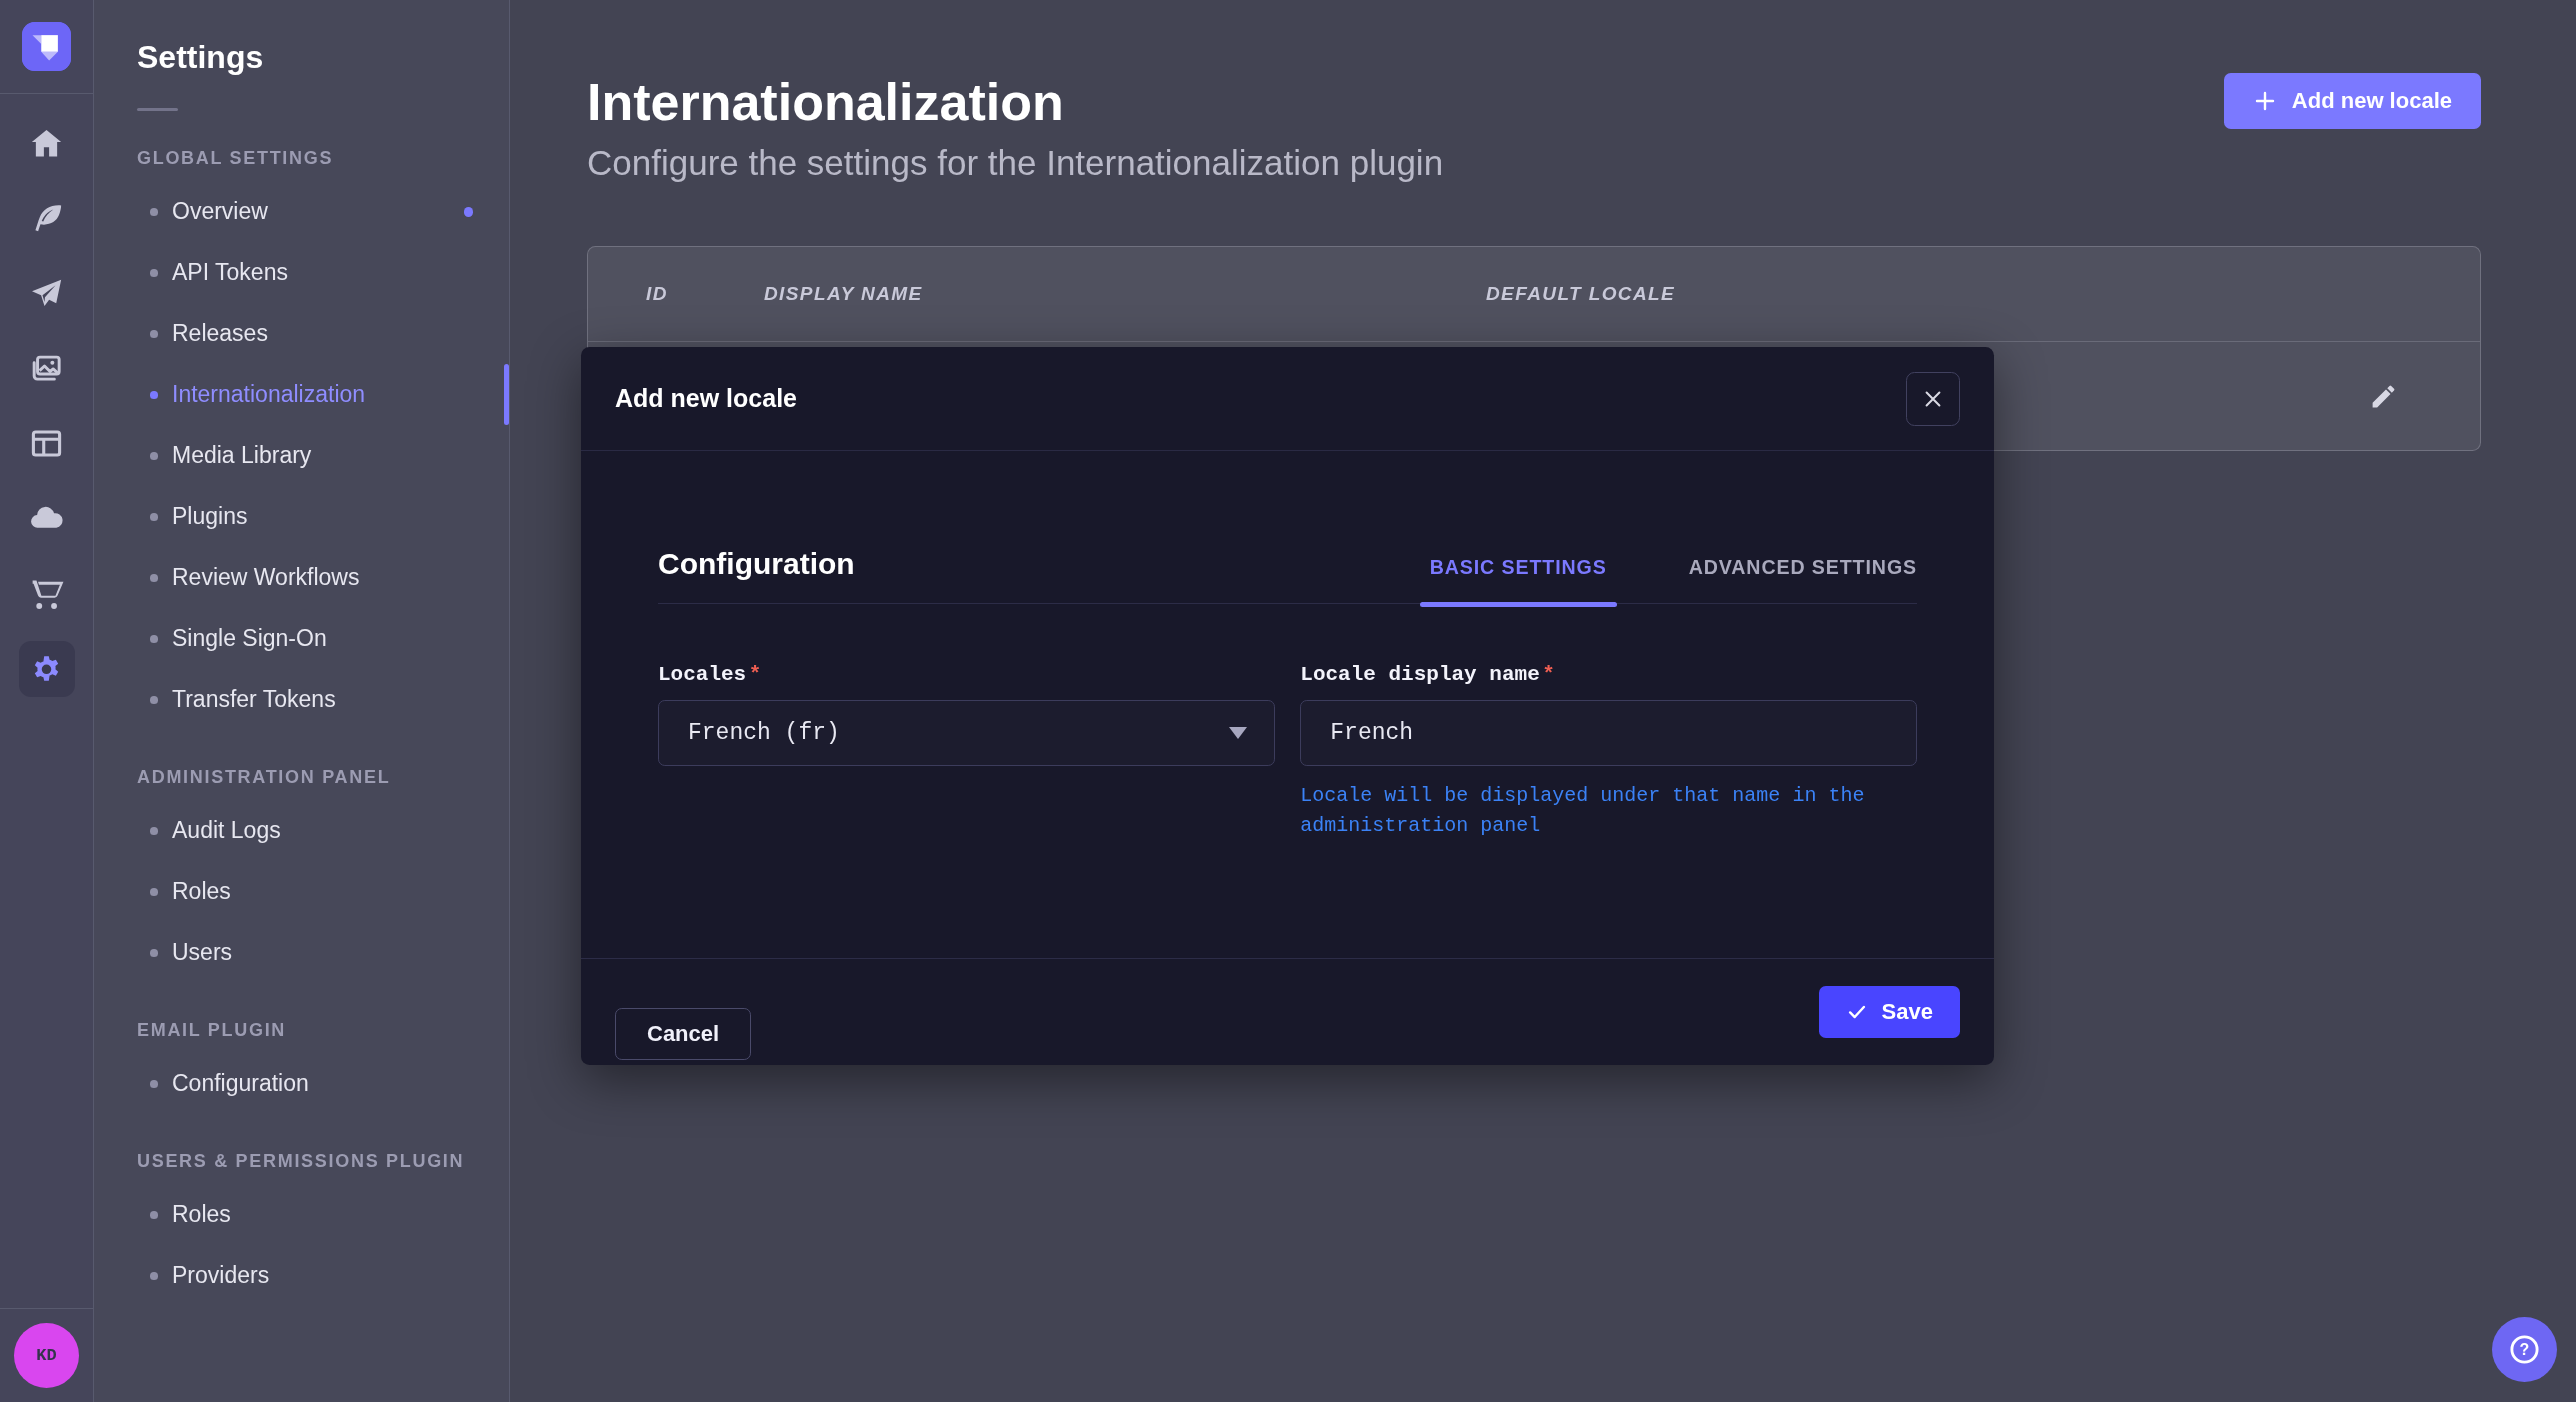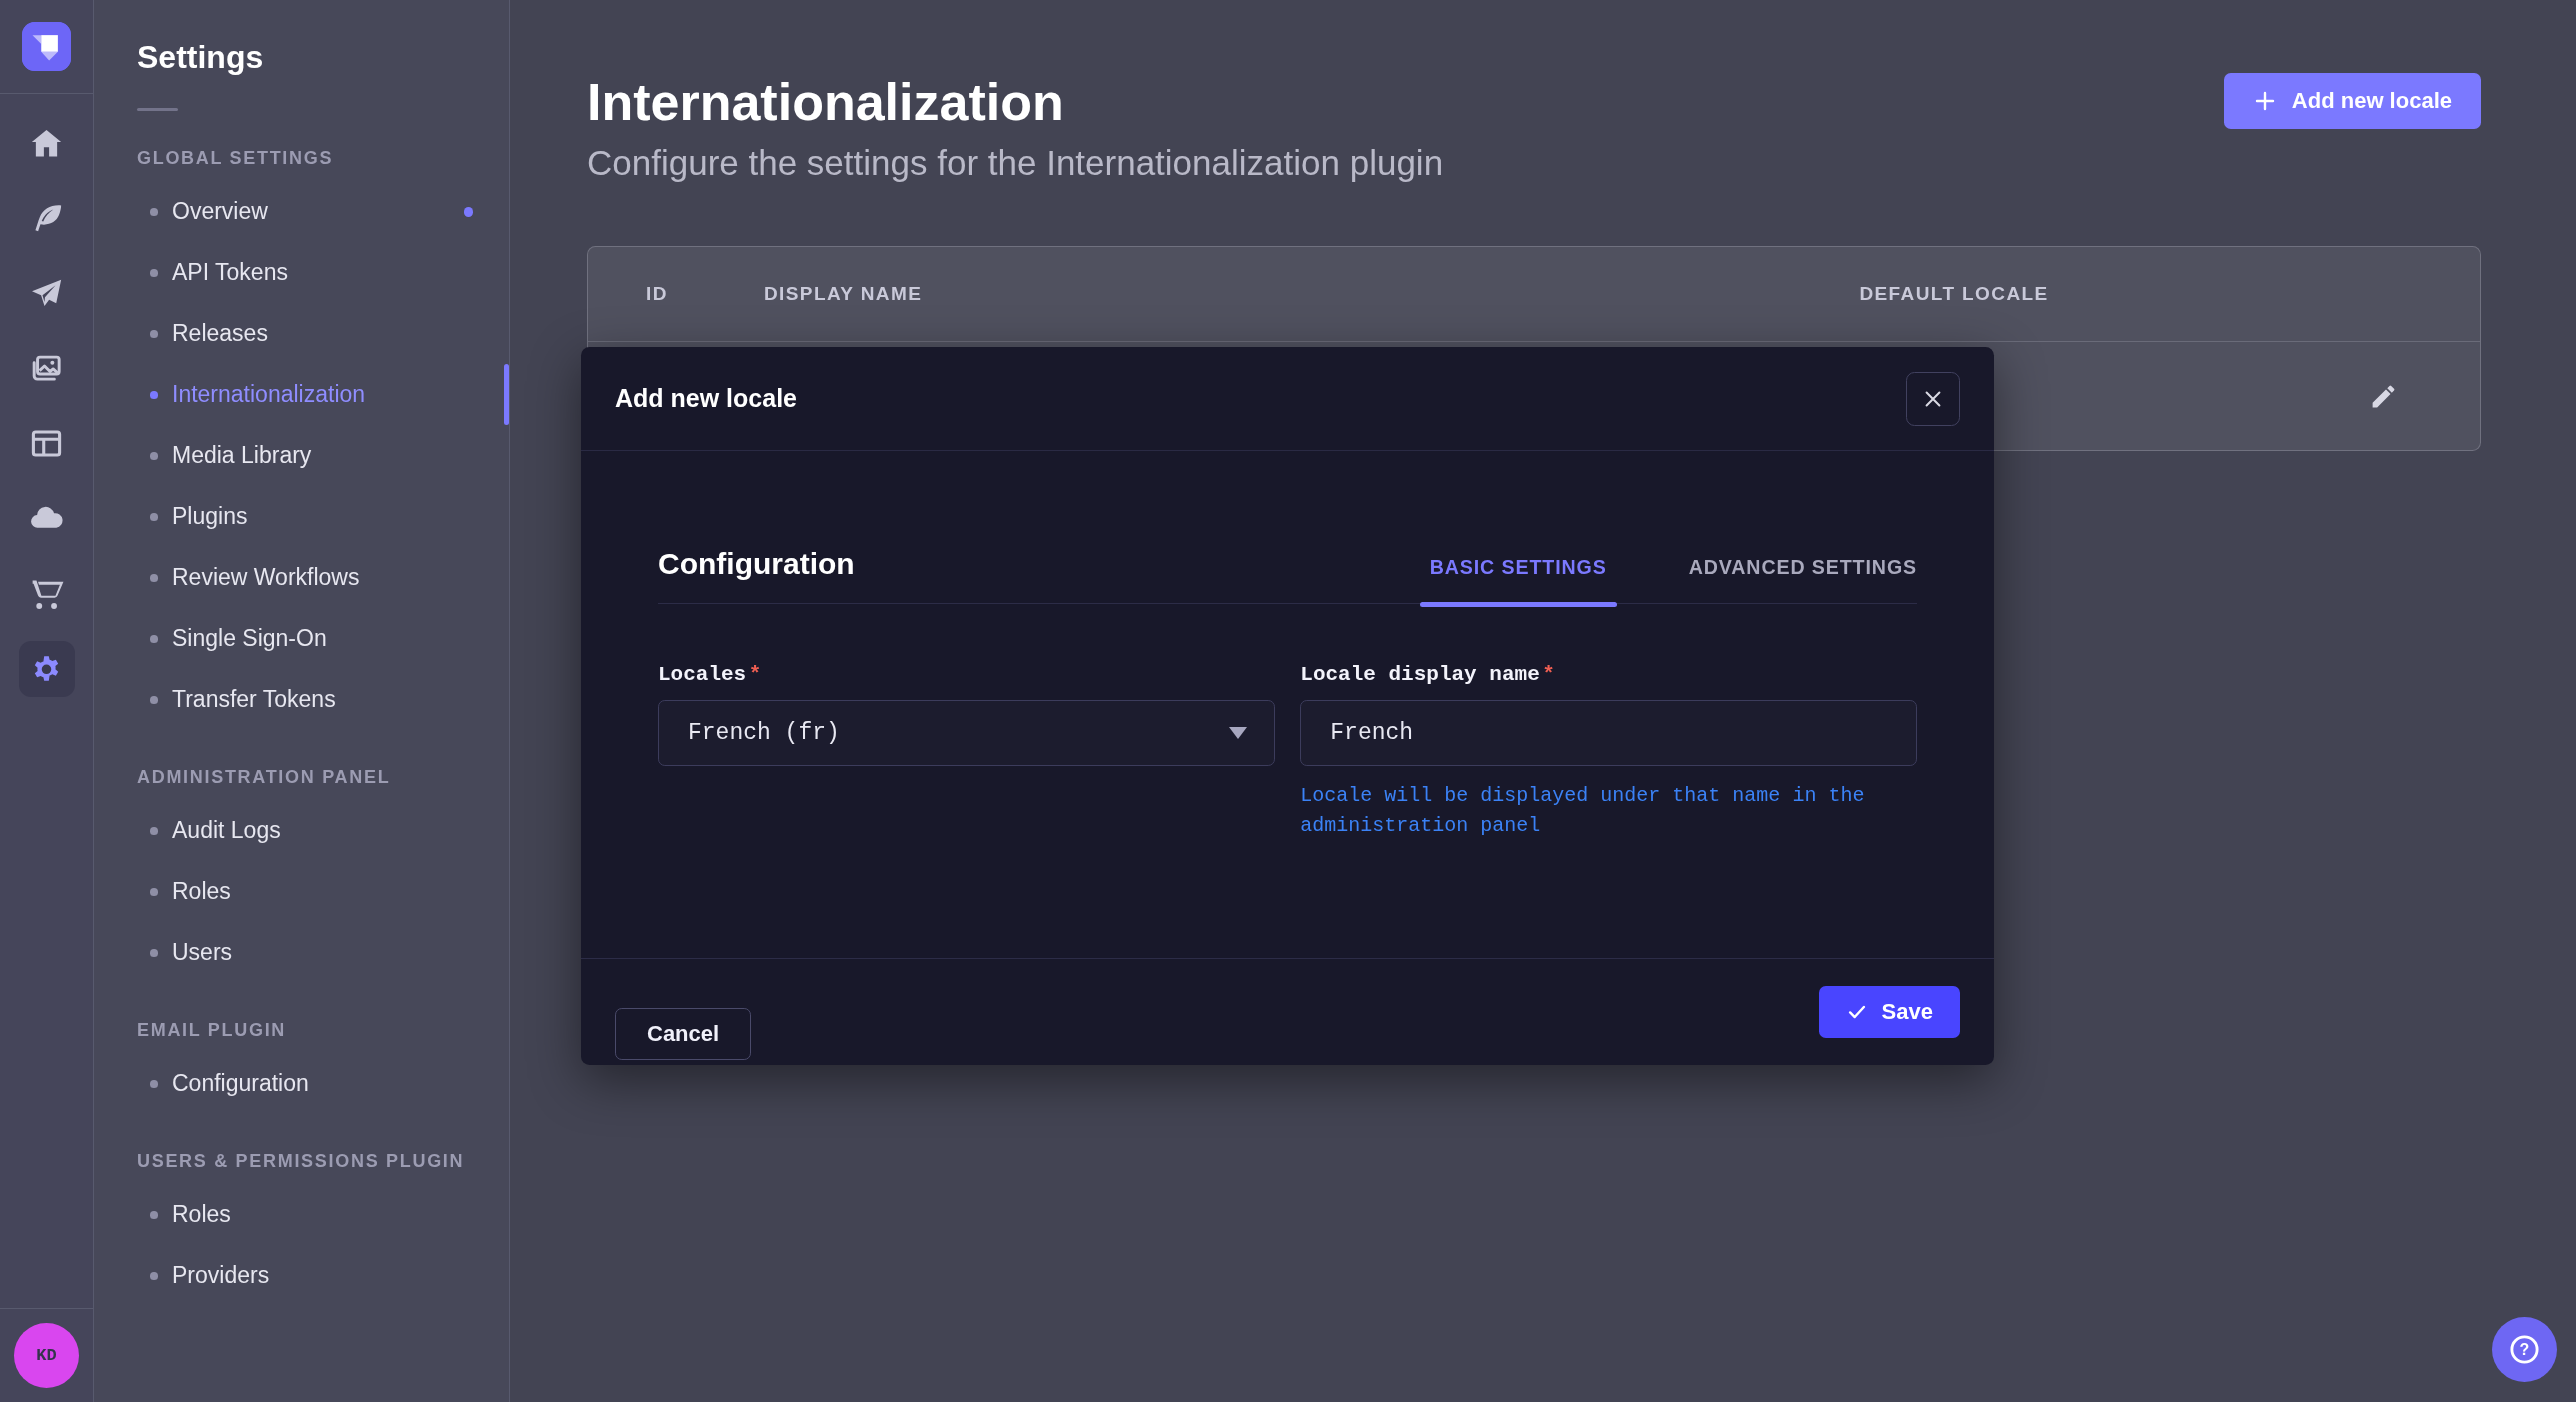--- a/index.html
+++ b/index.html
@@ -49,25 +49,25 @@
   .page-subtitle { position:absolute; left:77px; top:143px; font-size:35px; color:#b9b9c8; }
   .add-btn { position:absolute; right:95px; top:73px; height:56px; padding:0 29px;
           background:#7b79ff; border:none; border-radius:6.8px; color:#ffffff; font-size:22px; font-weight:600;
           display:flex; align-items:center; gap:15.3px; cursor:pointer; font-family:inherit; }
   .add-btn svg { width:24px; height:24px; }
 
   
   .card { position:absolute; left:77px; right:95px; top:246px; height:205px;
           background:#50515f; border:0.9px solid rgba(226,226,242,0.22); border-radius:8.5px; }
   .thead { height:95px; display:flex; align-items:center; padding:0 58px;
-          border-bottom:0.9px solid rgba(226,226,242,0.18); }
+          border-bottom:0.9px solid rgba(226,226,242,0.18);font-style:italic; }
   .th { font-size:19px; font-weight:600; letter-spacing:1.4px; color:#c9c9d9; text-transform:uppercase; }
   .th.col-id { width:118px; }
   .th.col-name { width:722px; }
-  .th.col-locale { flex:1;text-align:center; }
+  .th.col-locale { flex:1; }
   .trow { height:108px; display:flex; align-items:center; justify-content:flex-end; padding-right:82px; }
   .icon-btn { background:none; border:none; cursor:pointer; display:flex; align-items:center; justify-content:center; }
   .trow svg { width:29px; height:29px; color:#d8d8e4; }
 
   
   .modal { position:absolute; left:71px; top:347px; width:1413px; height:718px; background:#18182a;
           border-radius:8.5px; box-shadow:0 15.3px 51px rgba(0,0,0,0.45); z-index:5; display:flex; flex-direction:column; }
   .modal-header { height:104px; flex:0 0 104px; display:flex; align-items:center; justify-content:space-between;
           padding:0 34px; border-bottom:0.9px solid #2a2a44; }
   .modal-title { font-size:25px; font-weight:600; color:#ffffff; }

